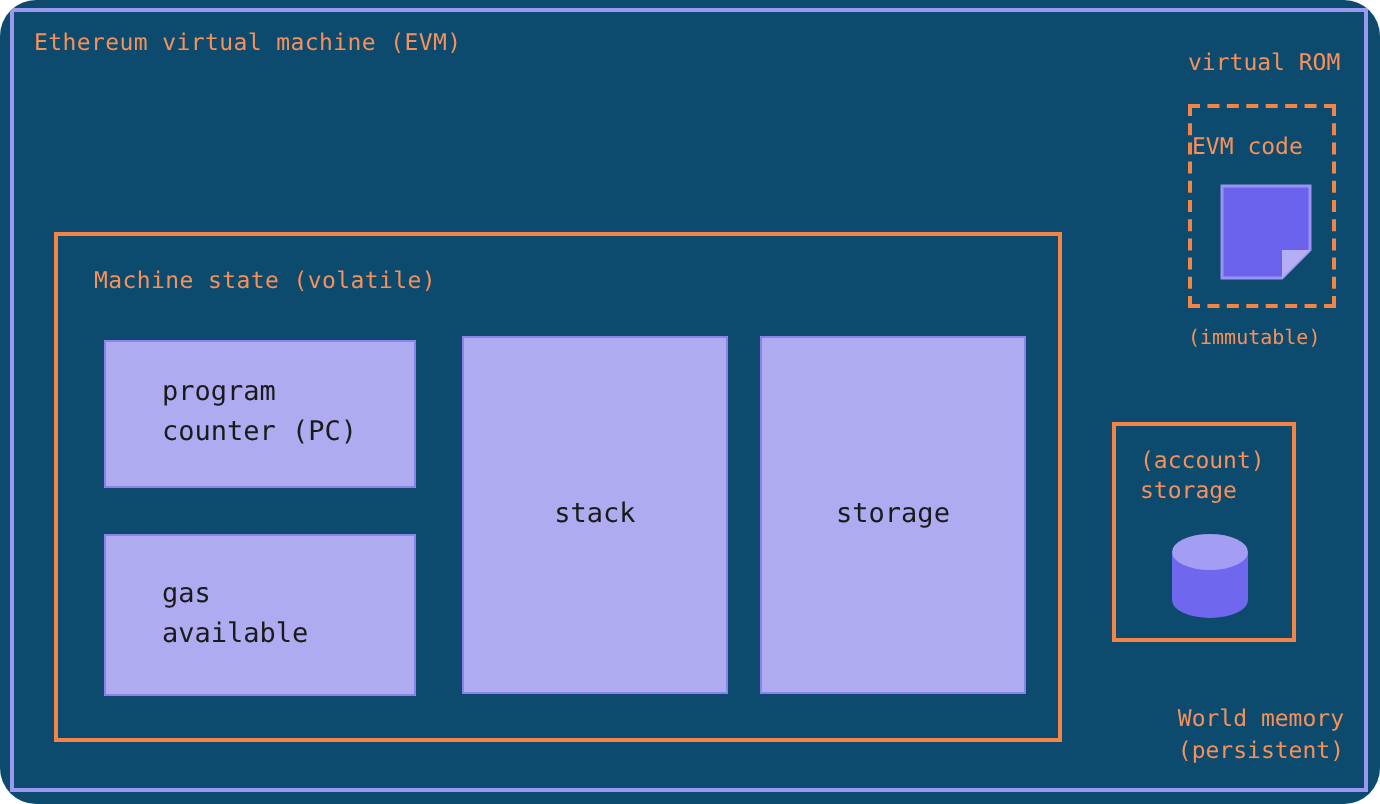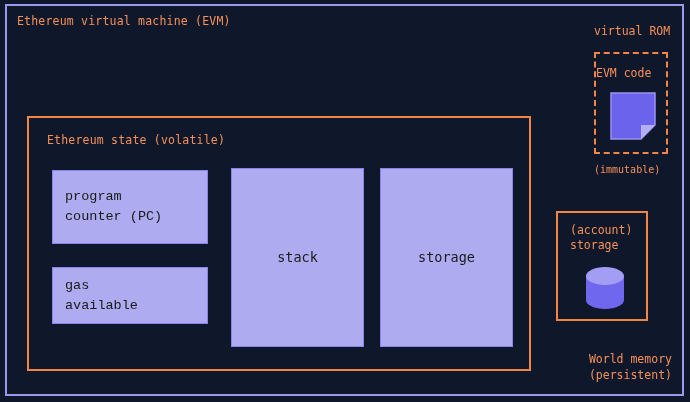--- a/index.html
+++ b/index.html
@@ -7,22 +7,23 @@
     padding: 0;
     background: #ffffff;
   }
   body {
     font-family: "DejaVu Sans Mono", "Liberation Mono", monospace;
   }
   #canvas {
     position: relative;
     width: 690px;
     height: 402px;
-    background: #0f172a;
+    background: #0c4a6e;
     overflow: hidden;
+    border-radius: 18px;
   }
 
   
   .evm-frame {
     position: absolute;
     left: 5px;
     top: 4px;
     width: 679px;
     height: 392px;
     border: 2px solid #9a98f0;
@@ -67,32 +68,31 @@
     border: 1.5px solid #8884ea;
     box-sizing: border-box;
     display: flex;
     align-items: center;
     color: #1a1a1a;
     font-size: 13.5px;
     line-height: 1.45;
   }
   .pbox.left-text {
     justify-content: flex-start;
-    padding-left: 12px;
-    font-family: Liberation Mono, monospace;
+    padding-left: 28px;
   }
   .pbox.center-text {
     justify-content: center;
   }
   .pbox .ptext {
     white-space: pre-line;
   }
 
   #pc-box     { left: 52px;  top: 170px; width: 156px; height: 74px; }
-  #gas-box    { left: 52px;  top: 267px; width: 156px; height: 57px; }
+  #gas-box    { left: 52px;  top: 267px; width: 156px; height: 81px; }
   #stack-box  { left: 231px; top: 168px; width: 133px; height: 179px; }
   #memory-box { left: 380px; top: 168px; width: 133px; height: 179px; }
 
   
   .rom-title {
     position: absolute;
     left: 594px;
     top: 24px;
     font-size: 11.5px;
     color: #f79159;
@@ -174,21 +174,21 @@
 </style>
 </head>
 <body>
 
 <div id="canvas">
 
   <div class="evm-frame"></div>
   <div class="evm-title">Ethereum virtual machine (EVM)</div>
 
   <div class="machine-state"></div>
-  <div class="machine-state-title">Ethereum state (volatile)</div>
+  <div class="machine-state-title">Machine state (volatile)</div>
 
   <div id="pc-box" class="pbox left-text">
     <span class="ptext">program
 counter (PC)</span>
   </div>
 
   <div id="gas-box" class="pbox left-text">
     <span class="ptext">gas
 available</span>
   </div>

